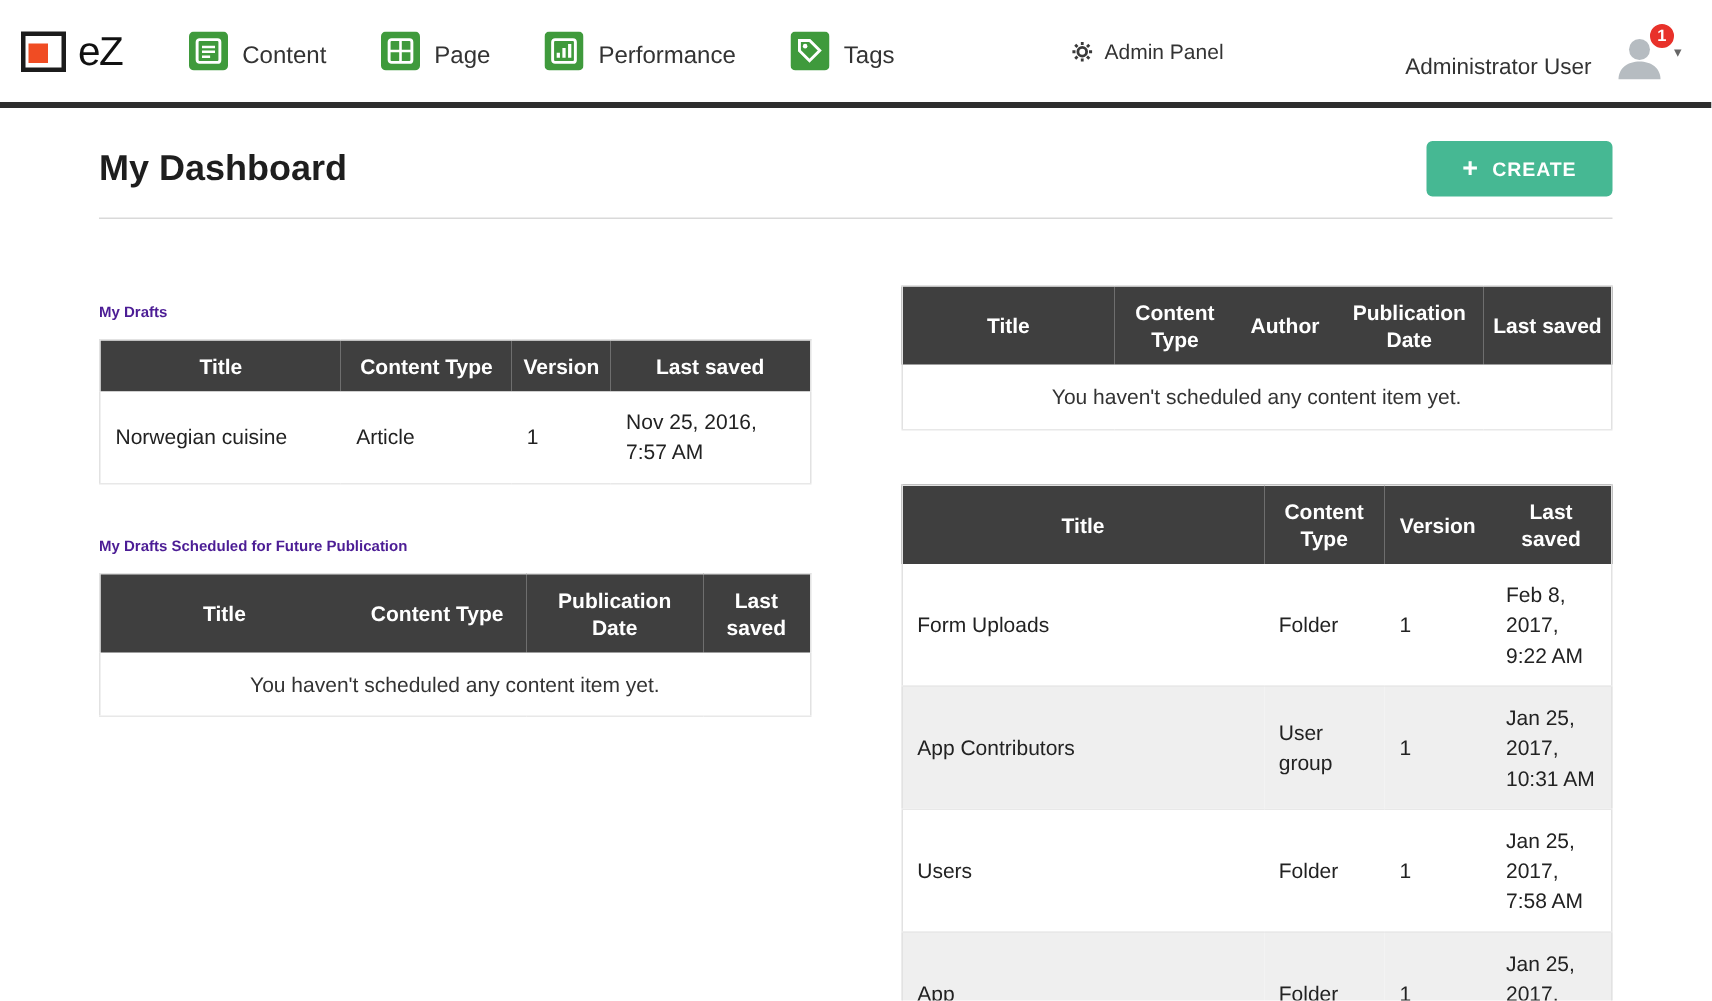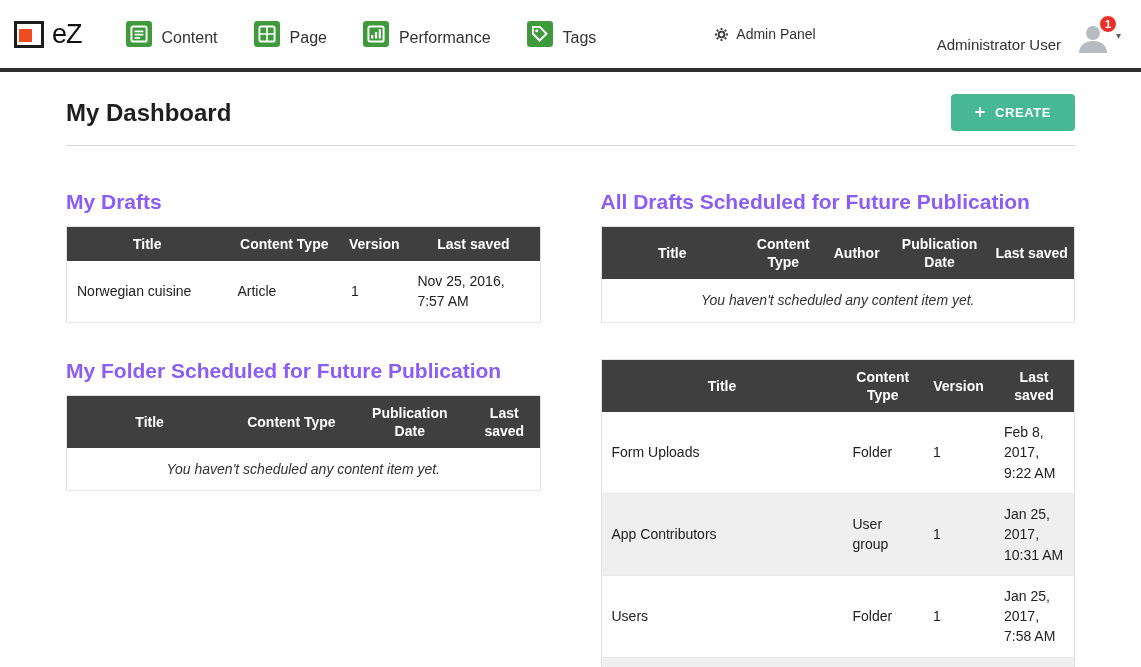--- a/index.html
+++ b/index.html
@@ -40,28 +40,28 @@
   .page-head{display:flex;align-items:center;justify-content:space-between;
     padding:22px 0 14px;border-bottom:1px solid #d9d9d9;margin-bottom:44px;}
   h1{margin:0;font-size:24px;font-weight:600;color:#1e1e1e;}
   .create-btn{display:flex;align-items:center;gap:9px;background:var(--accent);color:#fff;
     border:none;border-radius:4px;padding:11px 24px;font-size:13px;font-weight:bold;
     letter-spacing:.6px;cursor:pointer;font-family:inherit;}
   .create-btn .plus{font-size:18px;font-weight:bold;line-height:.8;}
   .columns{display:flex;gap:60px;}
   .col{flex:1;min-width:0;}
   section{margin-bottom:36px;}
-  h2{margin:0 0 12px;font-size:21px;font-weight:bold;color:#8b5cf6;}
+  h2{margin:13px 0 12px;font-size:10px;font-weight:bold;color:#4c1d95;}
   table{width:100%;border-collapse:collapse;border:1px solid #e2e2e2;table-layout:fixed;}
   th{background:var(--table-header-bg);color:#fff;font-size:14px;font-weight:bold;
     padding:8px 6px;text-align:center;line-height:1.3;}
   td{font-size:14px;color:#222;padding:10px;border-bottom:1px solid #e8e8e8;
     vertical-align:middle;line-height:1.45;overflow-wrap:break-word;}
   .striped tbody tr:nth-child(even){background:#efefef;}
-  .empty-cell{text-align:center;font-style:italic;padding:11px;color:#333;}
+  .empty-cell{text-align:center;padding:11px;color:#333;}
   tbody tr.data-row{cursor:pointer;background:#fff;}
 </style>
 </head>
 <body>
 
 <header class="topbar">
   <div class="logo">
     <span class="logo-mark">
         <span class="logo-inner"></span>
       </span>
@@ -170,21 +170,21 @@
               <td>Norwegian cuisine</td>
               <td>Article</td>
               <td>1</td>
               <td>Nov 25, 2016, 7:57 AM</td>
             </tr>
           </tbody>
         </table>
       </section>
 
       <section>
-        <h2>My Folder Scheduled for Future Publication</h2>
+        <h2>My Drafts Scheduled for Future Publication</h2>
         <table>
           <colgroup>
               <col style="width:35%">
               <col style="width:25%">
               <col style="width:25%">
               <col style="width:15%">
             </colgroup>
           <thead>
               <tr>
             <th>Title</th>
@@ -199,21 +199,20 @@
             </tr>
           </tbody>
         </table>
       </section>
 
     </div>
 
     <div class="col">
 
       <section>
-        <h2>All Drafts Scheduled for Future Publication</h2>
         <table>
           <colgroup>
               <col style="width:30%">
               <col style="width:17%">
               <col style="width:14%">
               <col style="width:21%">
               <col style="width:18%">
             </colgroup>
           <thead>
               <tr>

